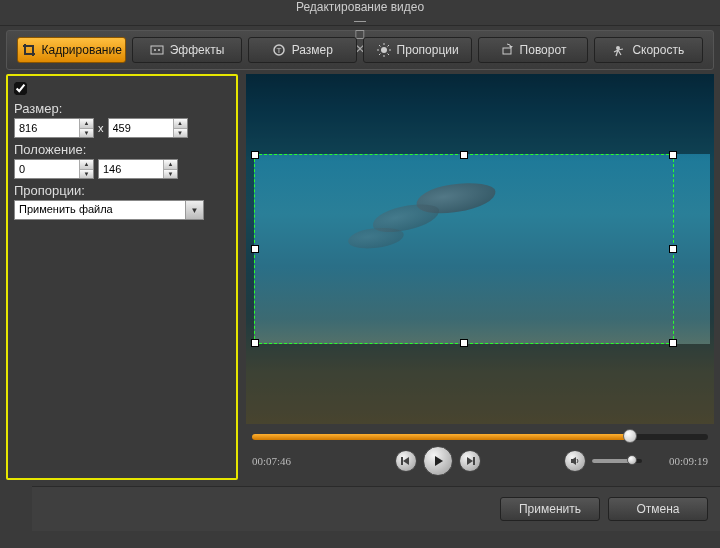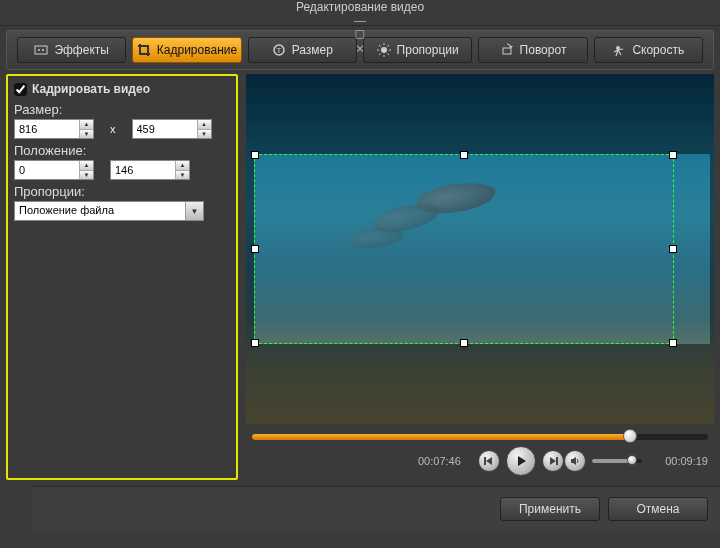--- a/index.html
+++ b/index.html
@@ -37,21 +37,21 @@
   .content { display: flex; gap: 8px; padding: 0 6px 6px 6px; }
   .sidepanel {
     width: 232px; min-height: 300px;
     border: 2px solid #e6e600; border-radius: 2px;
     padding: 6px; background: #3a3a3a;
   }
   .chkrow { display: flex; align-items: center; gap: 5px; margin-bottom: 6px; }
   .chkrow input { accent-color: #111; }
   .chkrow label { font-weight: bold; font-size: 12px; }
   .flabel { font-size: 13px; margin: 4px 0 2px; color: #ddd; }
-  .pair { display: flex; align-items: center; gap: 16px; margin-bottom: 4px; }
+  .pair { display: flex; align-items: center; gap: 4px; margin-bottom: 4px; }
   .spinner {
     display: flex; width: 80px; height: 20px; background: #fff; border: 1px solid #888;
   }
   .spinner input {
     flex: 1; border: none; font-size: 11px; padding: 0 4px; color: #000; outline: none; width: 100%;
   }
   .spinbtns { width: 14px; display: flex; flex-direction: column; border-left: 1px solid #aaa; }
   .spinbtns div { flex: 1; background: linear-gradient(#fafafa,#ccc); display: flex; align-items: center; justify-content: center; font-size: 6px; color: #333; cursor: pointer; }
   .spinbtns div:first-child { border-bottom: 1px solid #aaa; }
   .times { font-size: 11px; color: #eee; }
@@ -85,21 +85,21 @@
   .dim.left { top:80px; left:0; width:8px; height:190px; }
   .dim.right { top:80px; right:0; width:4px; height:190px; }
   .handle { position: absolute; width: 8px; height: 8px; background: #fff; border: 1px solid #000; }
   .h-tl { top:-4px; left:-4px; } .h-tm { top:-4px; left:calc(50% - 4px); } .h-tr { top:-4px; right:-4px; }
   .h-ml { top:calc(50% - 4px); left:-4px; } .h-mr { top:calc(50% - 4px); right:-4px; }
   .h-bl { bottom:-4px; left:-4px; } .h-bm { bottom:-4px; left:calc(50% - 4px); } .h-br { bottom:-4px; right:-4px; }
   .timeline { padding: 10px 6px 4px; }
   .track { position: relative; height: 6px; background: #222; border-radius: 3px; }
   .track .prog { position: absolute; left:0; top:0; bottom:0; width: 83%; background: linear-gradient(#ffb030,#d07800); border-radius: 3px; }
   .track .thumb { position: absolute; top: -5px; left: calc(83% - 7px); width: 14px; height: 14px; border-radius: 50%; background: radial-gradient(circle at 35% 30%, #fff,#bbb); border: 1px solid #666; }
-  .timerow { display: flex; align-items: center; justify-content: flex-end; margin-top: 6px; }
+  .timerow { display: flex; align-items: center; justify-content: space-between; margin-top: 6px; font-family: Liberation Serif, serif; }
   .timelabel { font-size: 11px; color: #bbb; width: 60px; }
   .controls { display: flex; align-items: center; gap: 6px; }
   .rnd { width: 22px; height: 22px; border-radius: 50%; background: radial-gradient(circle at 35% 30%, #f5f5f5,#999); border: 1px solid #444; display:flex; align-items:center; justify-content:center; cursor:pointer; }
   .rnd.big { width: 30px; height: 30px; }
   .volwrap { display:flex; align-items:center; gap:6px; }
   .volslider { position:relative; width:50px; height:4px; background:#222; border-radius:2px; }
   .volslider .vfill { position:absolute; left:0; top:0; bottom:0; width:80%; background:#999; border-radius:2px; }
   .volslider .vthumb { position:absolute; top:-4px; left:calc(80% - 5px); width:10px; height:10px; border-radius:50%; background: radial-gradient(circle at 35% 30%, #fff,#aaa); border:1px solid #555; }
   .footer { display:flex; justify-content:flex-end; gap:8px; padding: 10px 12px; border-top: 1px solid #2a2a2a; background: #3f3f3f; margin-left: 32px; }
   .btn { min-width: 100px; height: 24px; background: linear-gradient(#555,#3b3b3b); border: 1px solid #222; border-radius: 3px; color: #ddd; font-size: 12px; display:flex; align-items:center; justify-content:center; cursor:pointer; }
@@ -110,37 +110,37 @@
 
 <div class="titlebar">
   <div class="appicon"></div>
   <div class="title">Редактирование видео</div>
   <div class="winbtn">—</div>
   <div class="winbtn">☐</div>
   <div class="winbtn">✕</div>
 </div>
 
 <div class="toolbar">
+  <div class="tab active">
+    <span class="ticon">
+        <svg width="14" height="14">
+          <path d="M3 1v10h10 M1 3h10v10" fill="none" stroke="#333" stroke-width="2"></path>
+        </svg>
+      </span>
+    <span>Кадрирование</span>
+  </div>
   <div class="tab">
     <span class="ticon">
         <svg width="14" height="14">
           <rect x="1" y="3" width="12" height="8" fill="none" stroke="#ccc" stroke-width="1"></rect>
           <circle cx="5" cy="7" r="1" fill="#ccc"></circle>
           <circle cx="9" cy="7" r="1" fill="#ccc"></circle>
         </svg>
       </span>
     <span>Эффекты</span>
-  </div>
-  <div class="tab active">
-    <span class="ticon">
-        <svg width="14" height="14">
-          <path d="M3 1v10h10 M1 3h10v10" fill="none" stroke="#333" stroke-width="2"></path>
-        </svg>
-      </span>
-    <span>Кадрирование</span>
   </div>
   <div class="tab">
     <span class="ticon">
         <svg width="14" height="14">
           <circle cx="7" cy="7" r="5" fill="none" stroke="#ccc" stroke-width="1.5"></circle>
           <text x="7" y="10" font-size="8" text-anchor="middle" fill="#ccc">T</text>
         </svg>
       </span>
     <span>Размер</span>
   </div>
@@ -180,21 +180,20 @@
         </svg>
       </span>
     <span>Скорость</span>
   </div>
 </div>
 
 <div class="content">
   <div class="sidepanel">
     <div class="chkrow">
       <input type="checkbox" checked="" style="">
-      <label>Кадрировать видео</label>
     </div>
     <div class="flabel">Размер:</div>
     <div class="pair">
       <div class="spinner">
         <input value="816" style="">
         <div class="spinbtns">
             <div>▲</div>
             <div>▼</div>
           </div>
       </div>
@@ -219,21 +218,21 @@
       <div class="spinner">
         <input value="146" style="">
         <div class="spinbtns">
             <div>▲</div>
             <div>▼</div>
           </div>
       </div>
     </div>
     <div class="flabel">Пропорции:</div>
     <div class="combo">
-      <div class="cval">Положение файла</div>
+      <div class="cval">Применить файла</div>
       <div class="cbtn">▼</div>
     </div>
   </div>
 
   <div class="preview-area">
     <div class="preview">
       <div class="ocean">
         <div class="dolphin d1"></div>
         <div class="dolphin d2"></div>
         <div class="dolphin d3"></div>

